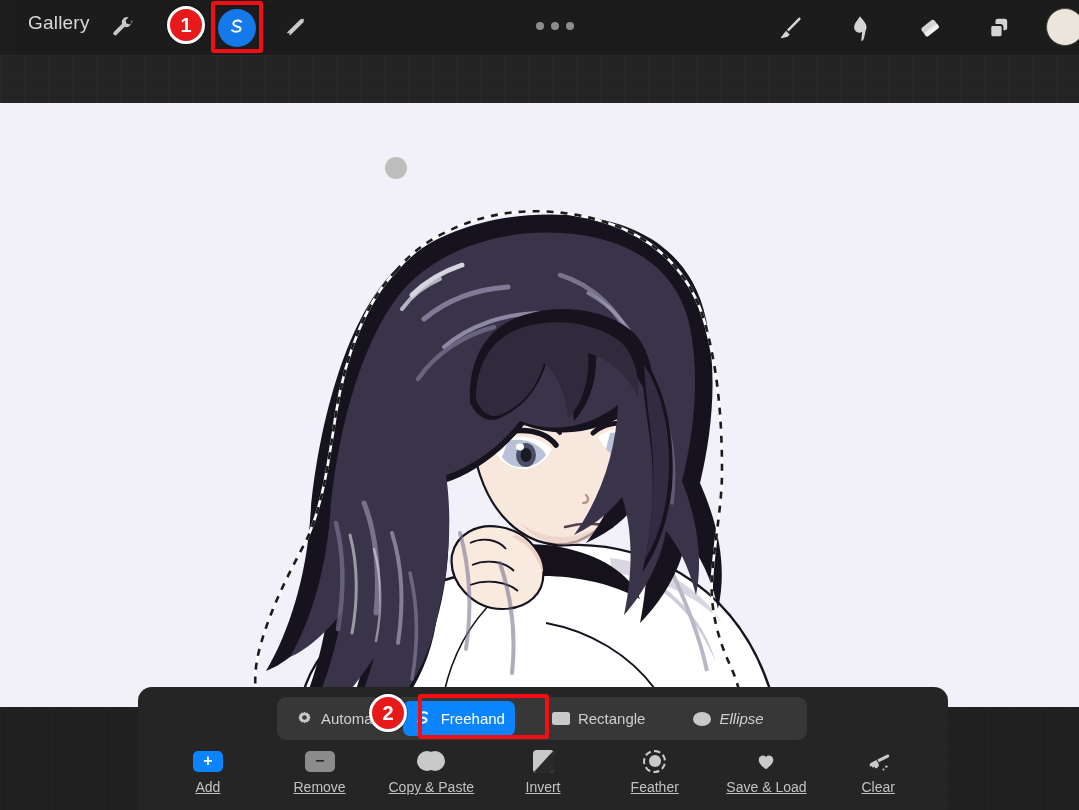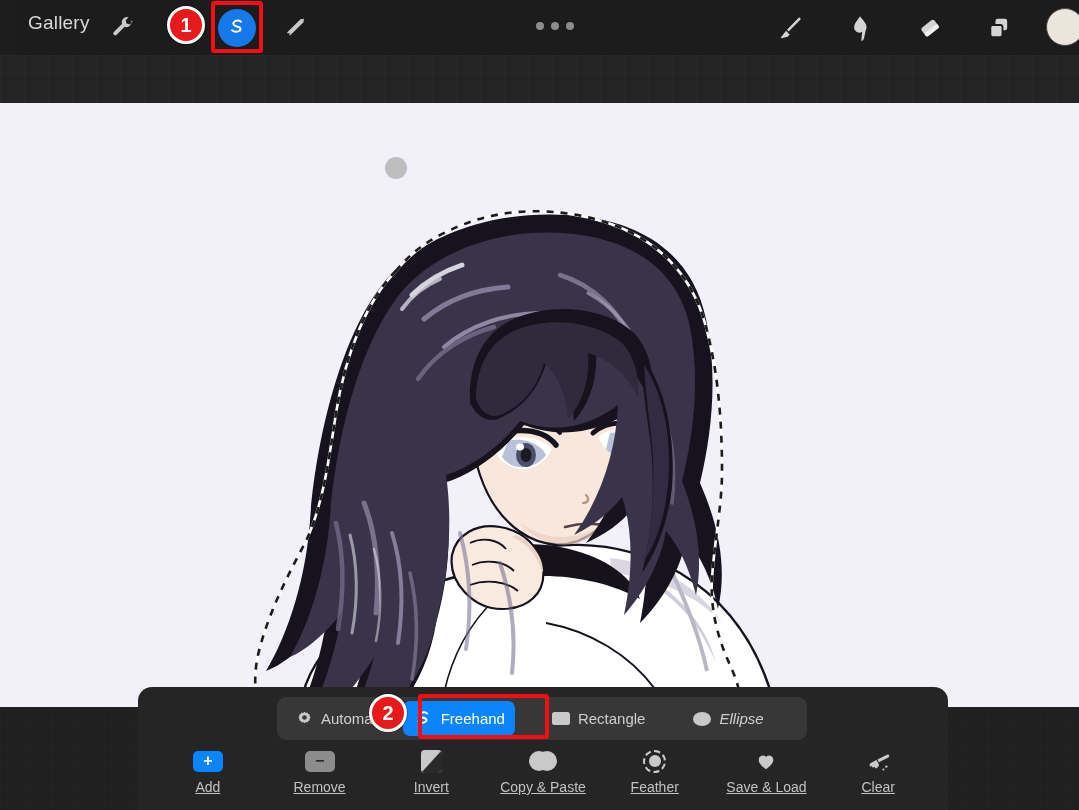--- a/index.html
+++ b/index.html
@@ -391,33 +391,33 @@
         <span class="aicon">
           <span class="chip gray">
               <span class="glyph">−</span>
             </span>
         </span>
         <span class="alabel">Remove</span>
       </div>
 
       <div class="action">
         <span class="aicon">
-          <span class="ic-invert"></span>
-        </span>
-        <span class="alabel">Invert</span>
-      </div>
-
-      <div class="action">
-        <span class="aicon">
           <span class="ic-copy">
               <i></i>
               <i></i>
             </span>
         </span>
         <span class="alabel">Copy &amp; Paste</span>
+      </div>
+
+      <div class="action">
+        <span class="aicon">
+          <span class="ic-invert"></span>
+        </span>
+        <span class="alabel">Invert</span>
       </div>
 
       <div class="action">
         <span class="aicon">
           <span class="ic-feather"></span>
         </span>
         <span class="alabel">Feather</span>
       </div>
 
       <div class="action">

